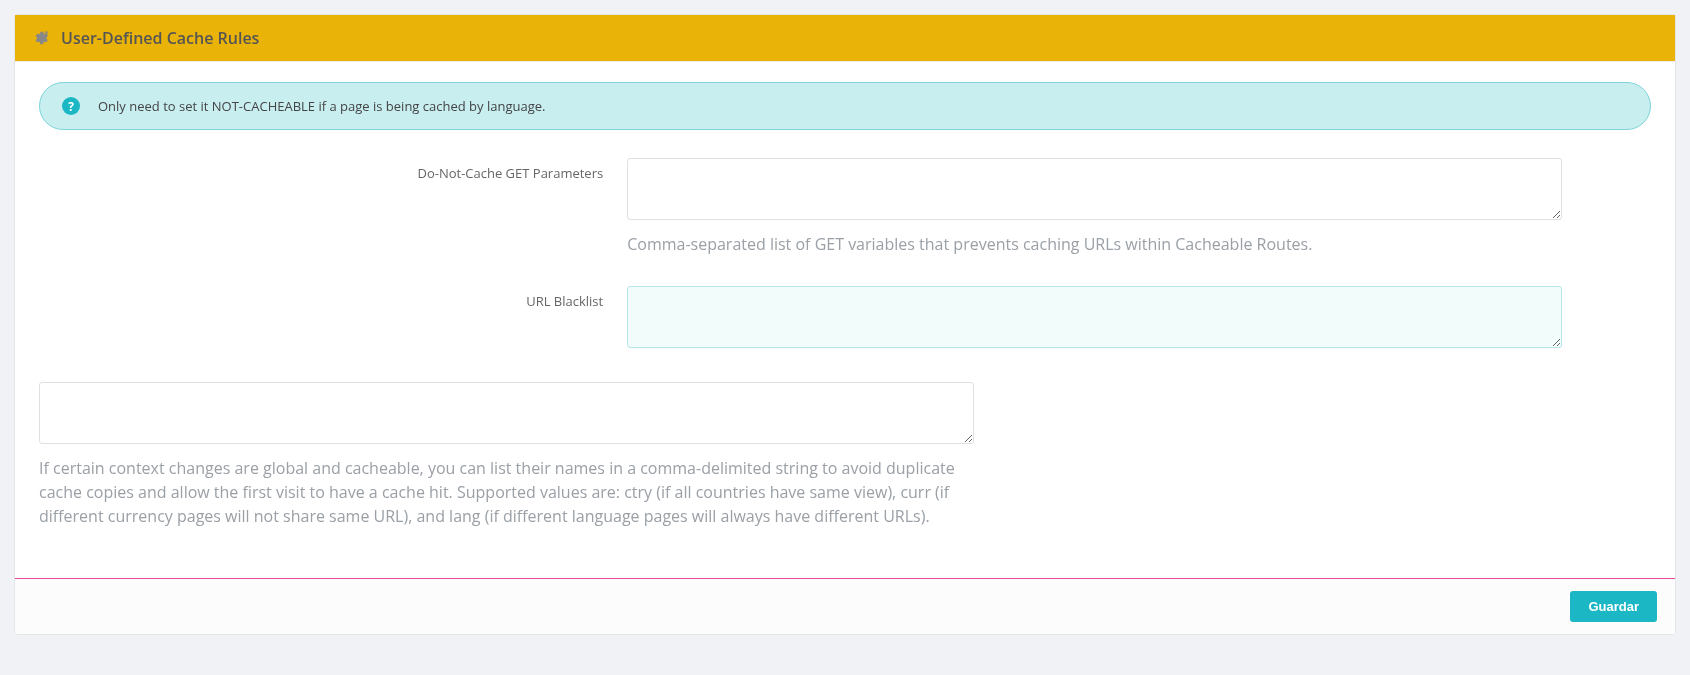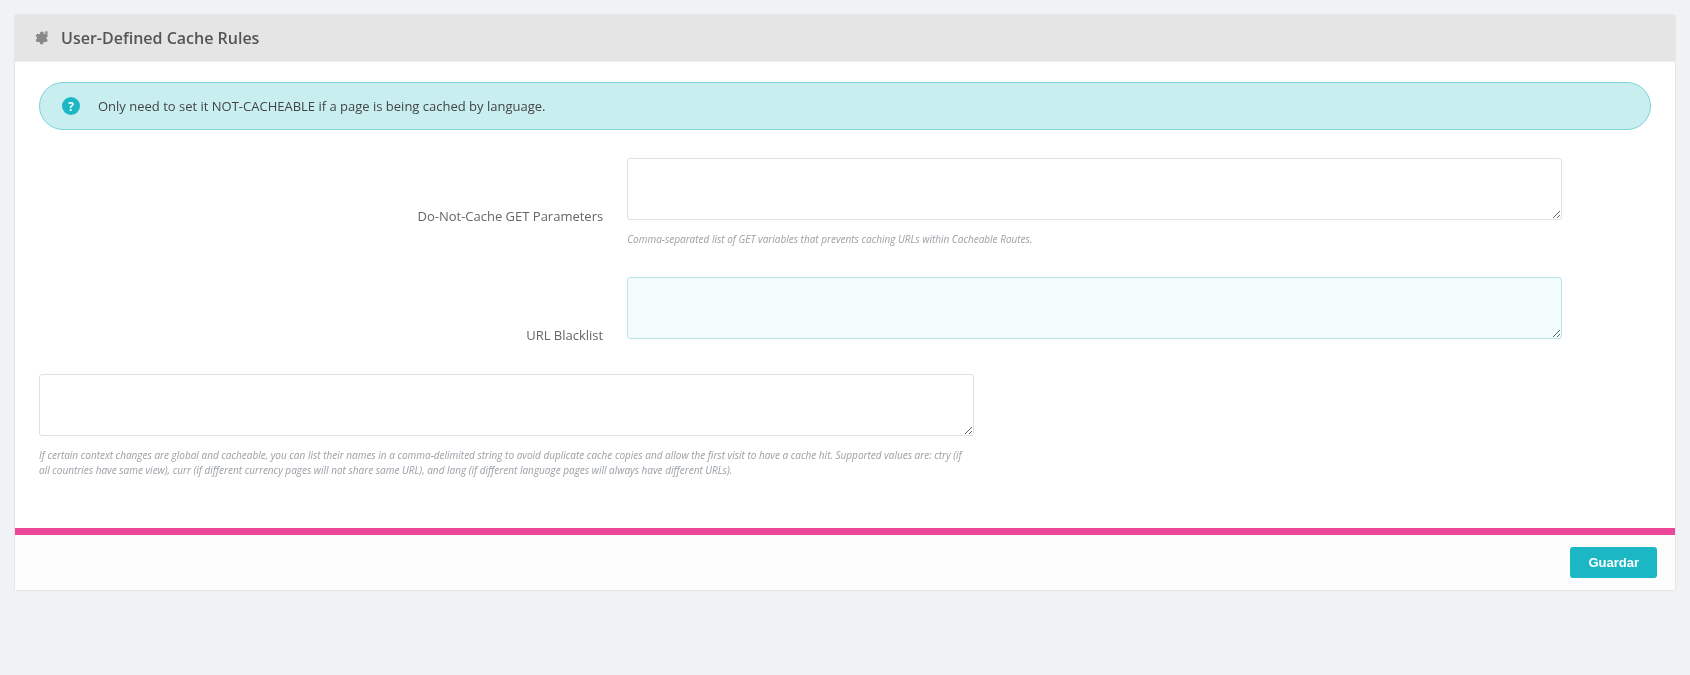--- a/index.html
+++ b/index.html
@@ -13,37 +13,37 @@
       padding: 14px;
       font-size: 14px;
       color: #555;
     }
     .panel {
       background: #fff;
       border: 1px solid #e5e5e5;
       border-radius: 3px;
     }
     .panel-header {
-      background: #e5e5e5;
+      background: #eab308;
       border-bottom: 1px solid #eee;
       padding: 12px 16px;
       display: flex;
       align-items: center;
       gap: 10px;
     }
     .panel-header .title {
       font-size: 16px;
       font-weight: 600;
       color: #555;
     }
     .panel-body {
       padding: 20px 24px;
     }
     .panel-footer {
-      border-top: 7px solid #ec4899;
+      border-top: 1px solid #ec4899;
       background: #fcfcfc;
       padding: 12px 18px;
       text-align: right;
     }
     .info-banner {
       background: #c8eef0;
       border: 1px solid #7ed4d9;
       border-radius: 25px;
       padding: 14px 22px;
       display: flex;
@@ -71,43 +71,41 @@
       margin-bottom: 30px;
       gap: 24px;
     }
     .form-label {
       width: 35%;
       text-align: right;
       padding-top: 6px;
       font-size: 13px;
       color: #666;
       font-weight: 500;
-      margin-top: 43px;
     }
     .form-control-wrap {
       width: 58%;
     }
     textarea.form-control {
       width: 100%;
       min-height: 62px;
       border: 1px solid #e0e0e0;
       border-radius: 3px;
       padding: 8px 10px;
       font-family: inherit;
       font-size: 13px;
       resize: vertical;
       outline: none;
     }
     textarea.focused {
       background: #f2fcfb;
       border-color: #b8e5e8;
     }
     .help-text {
-      font-size: 10px;
-      font-style: italic;
+      font-size: 16px;
       color: #9aa0a6;
       margin-top: 8px;
       line-height: 1.5;
     }
     .btn-primary {
       background: #1cb7c4;
       color: #fff;
       border: none;
       border-radius: 3px;
       padding: 8px 18px;

